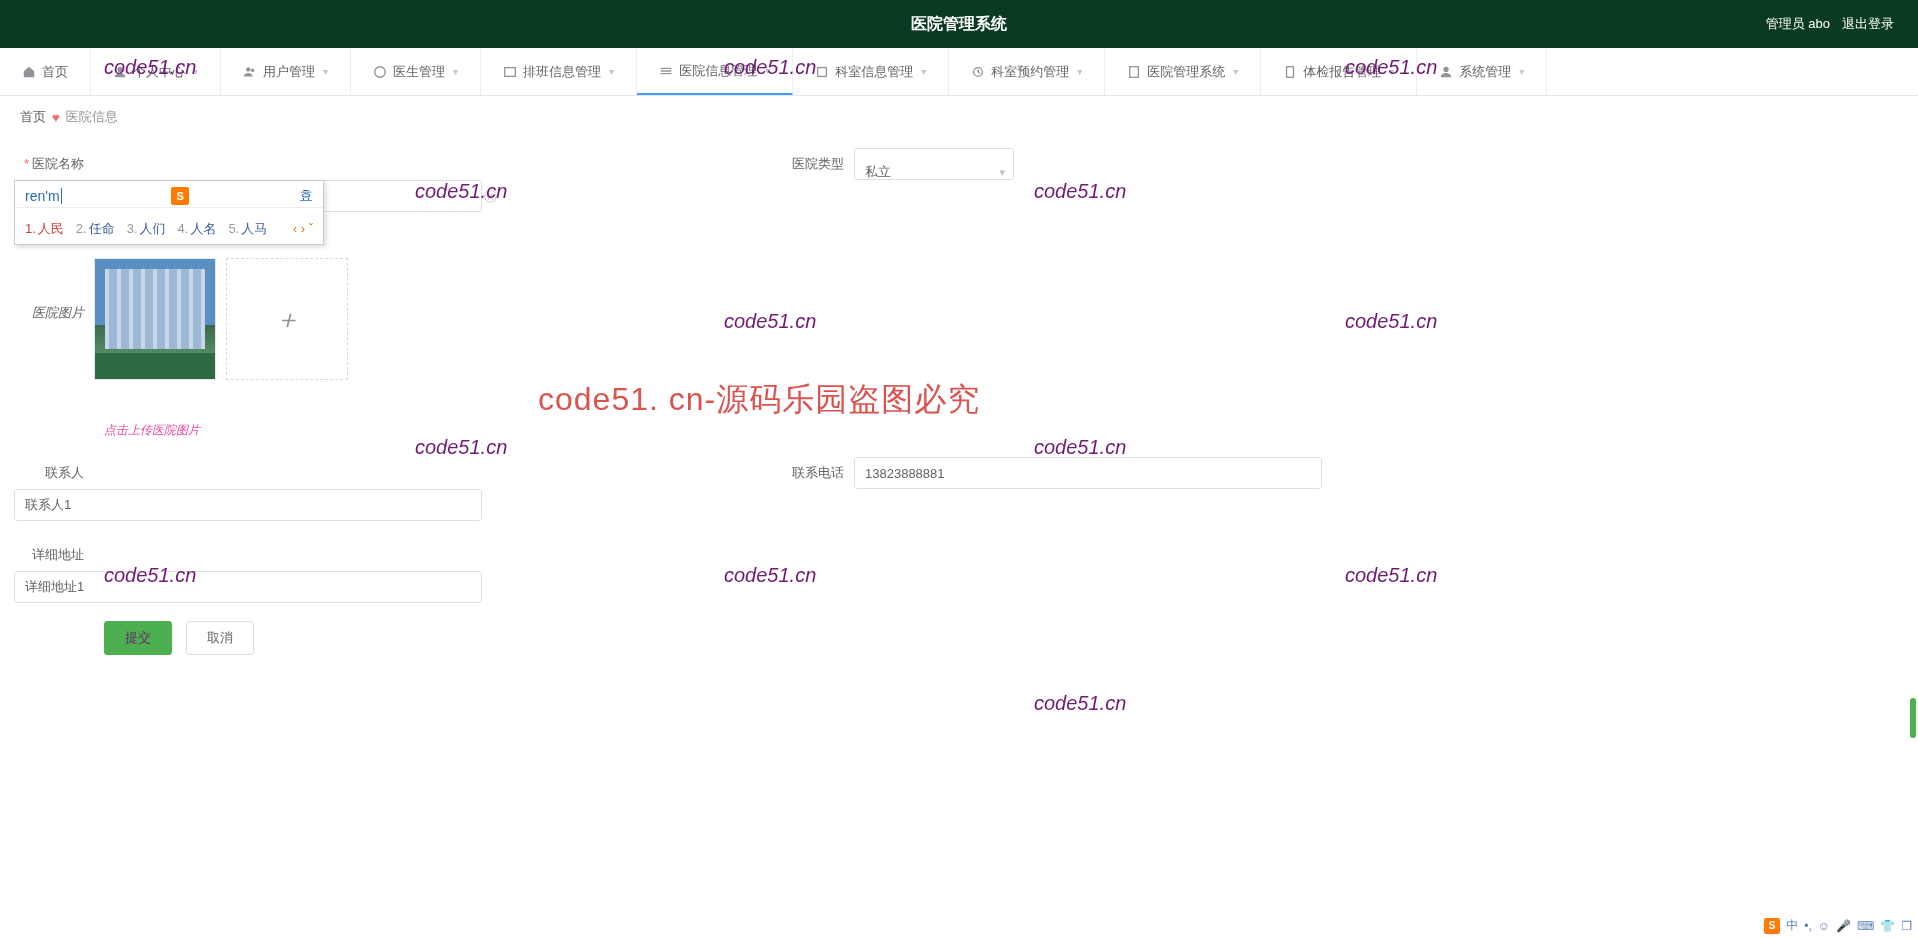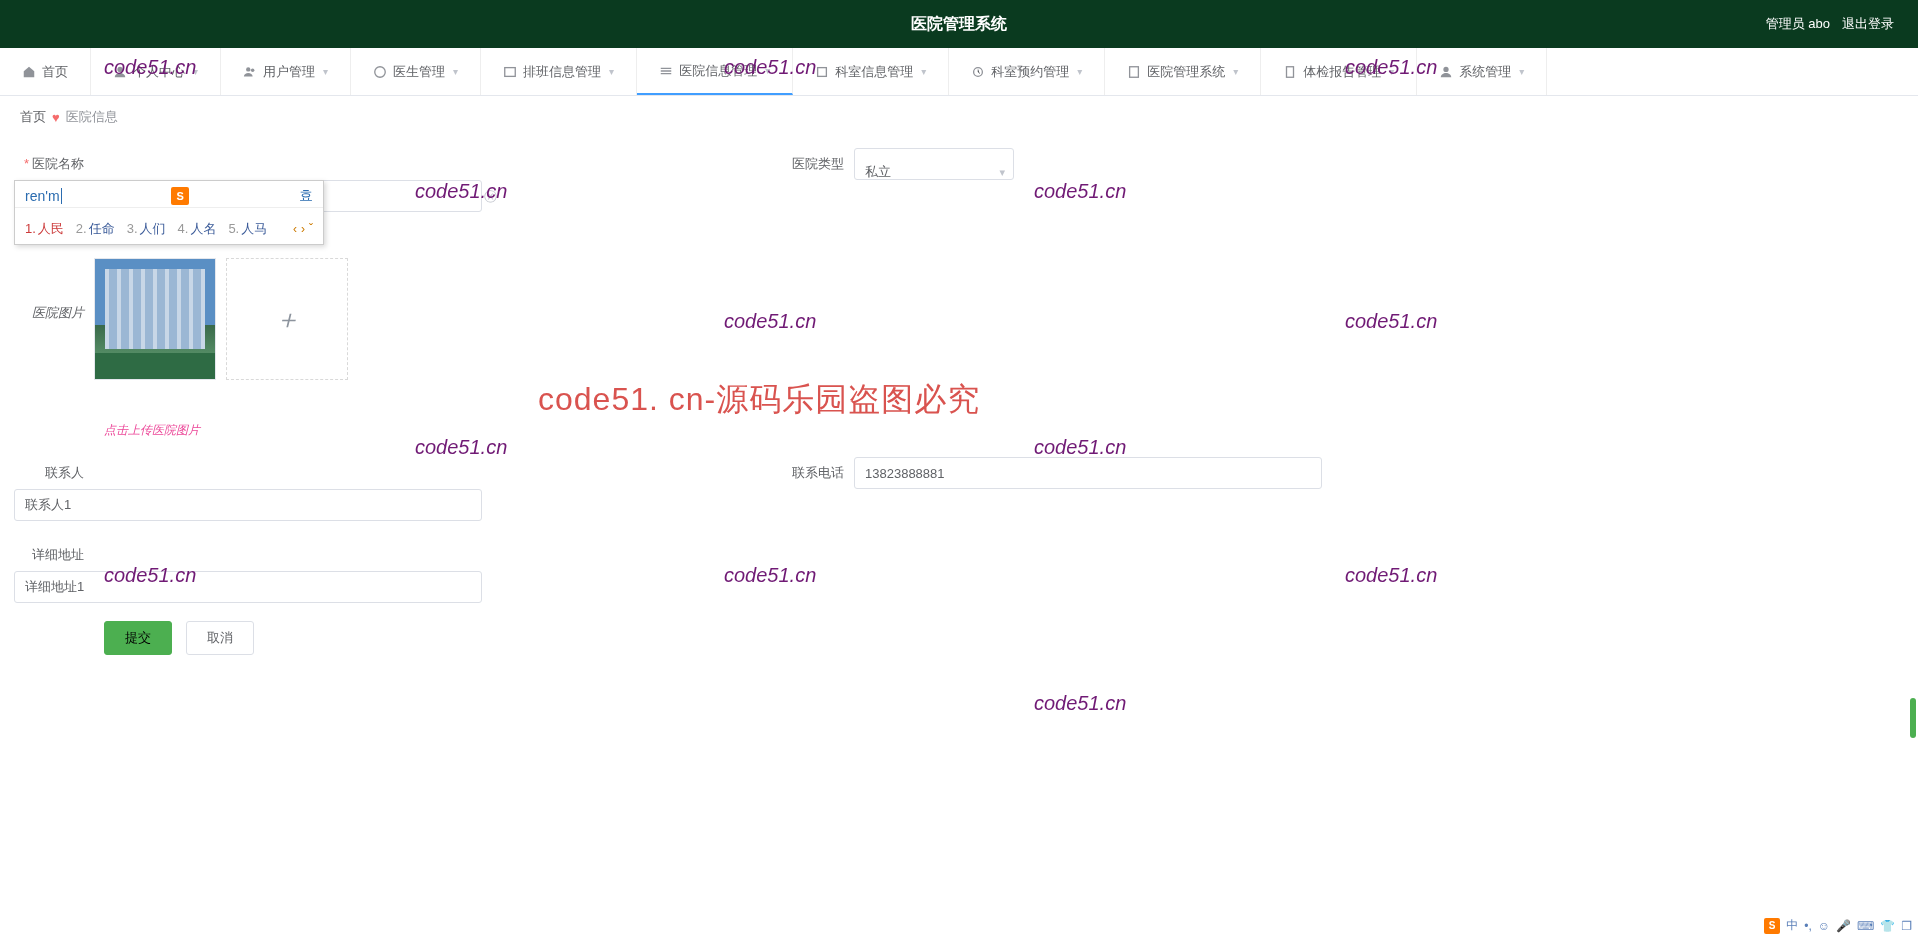--- a/index.html
+++ b/index.html
@@ -38,21 +38,21 @@
 .cand.first .num { color: #cc3b3b; }
 .ime-nav { margin-left: auto; color: #cc7a00; font-size: 12px; display: flex; gap: 4px; }
 .upload-row { display: flex; gap: 10px; margin-top: 6px; }
 .thumb { width: 122px; height: 122px; border: 1px solid #e4e7ed; background: linear-gradient(to bottom, #5a8fc4 0%, #5a8fc4 55%, #3a6a4a 55%, #6aa97c 100%); position: relative; overflow: hidden; }
 .thumb::before { content:""; position:absolute; inset:10px 10px 30px 10px; background: linear-gradient(90deg, rgba(255,255,255,0.45) 0 4px, transparent 4px 12px) 0 0/12px 100%, #9bb7d4; }
 .thumb::after { content:""; position:absolute; left:0; right:0; bottom:0; height:26px; background:#2e6b44; }
 .upload-plus { width: 122px; height: 122px; border: 1px dashed #d9d9d9; display: flex; align-items: center; justify-content: center; font-size: 26px; color: #8c939d; cursor: pointer; }
 .upload-hint { color: #ec4899; font-size: 12px; margin-top: 42px; }
 .btns { margin-left: 90px; margin-top: 8px; display: flex; gap: 14px; }
 .btn { height: 34px; padding: 0 20px; border-radius: 3px; font-size: 13px; cursor: pointer; display: inline-flex; align-items: center; justify-content: center; }
-.btn-primary { background: #4caf50; border: 1px solid #4caf50; color: #000000; }
+.btn-primary { background: #4caf50; border: 1px solid #4caf50; color: #701a75; }
 .btn-default { background: #fff; border: 1px solid #dcdfe6; color: #606266; }
 .watermark { position: absolute; color: #701a75; font-family: Verdana, sans-serif; font-size: 20px; pointer-events: none; user-select: none; font-style: italic; }
 .wm-red { color: #d9534f; font-size: 32px; font-style: normal; font-weight: 500; letter-spacing: 1px; }
 .scroll-ind { position: fixed; right: 2px; bottom: 200px; width: 6px; height: 40px; background: #4caf50; border-radius: 3px; }
 .tray { position: fixed; right: 6px; bottom: 4px; display: flex; gap: 6px; font-size: 12px; color: #5a7fb8; align-items: center; }
 .tray .sogou { width: 16px; height: 16px; background: #ff7a00; border-radius: 2px; color: #fff; font-size: 10px; display: flex; align-items: center; justify-content: center; font-weight: bold; }
 </style>
 </head>
 <body>
 

